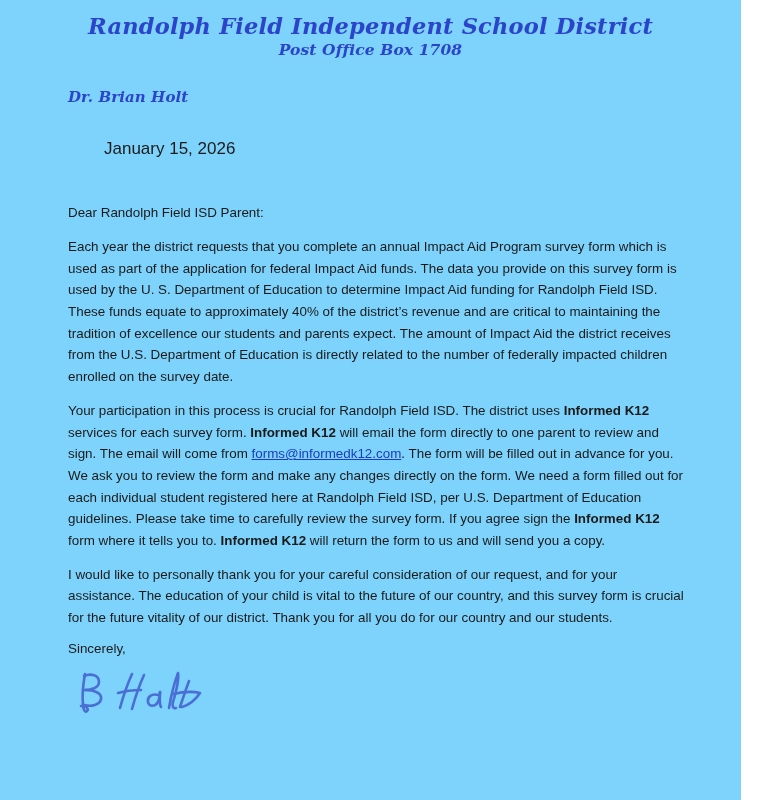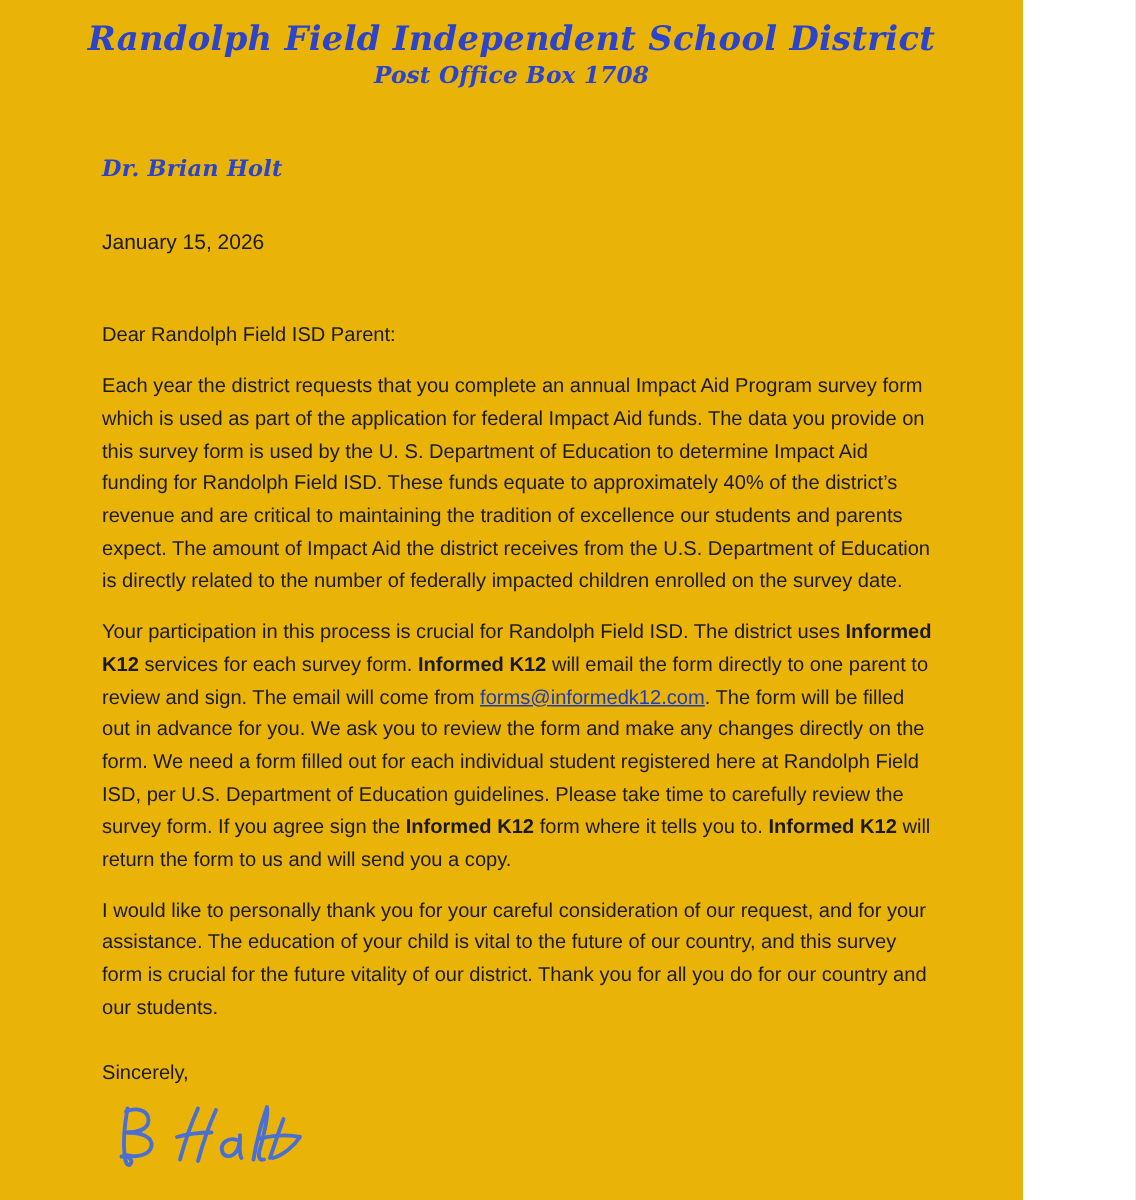--- a/index.html
+++ b/index.html
@@ -12,23 +12,23 @@
 
   body {
     font-family: "Liberation Sans", sans-serif;
     color: #1a1a1a;
     overflow: hidden;
     position: relative;
   }
 
   .page {
     position: relative;
-    width: 682px;
+    width: 741px;
     height: 800px;
-    background: #eab308;
+    background: #7dd3fc;
     padding: 0;
   }
 
   
   .letterhead {
     text-align: center;
     padding-top: 13px;
   }
 
   .lh-district {
@@ -46,21 +46,21 @@
     font-style: italic;
     font-weight: 700;
     font-size: 15.5px;
     color: #2b44c9;
     line-height: 1.35;
     letter-spacing: 0.1px;
   }
 
   
   .supt-block {
-    margin-top: 42px;
+    margin-top: 27px;
     padding-left: 68px;
   }
 
   .supt-line {
     font-family: "DejaVu Serif", "Liberation Serif", serif;
     font-style: italic;
     font-weight: 700;
     font-size: 15px;
     color: #2b44c9;
     line-height: 1.42;
@@ -68,23 +68,24 @@
   }
 
   
   .body-area {
     padding-left: 68px;
     padding-right: 57px;
     margin-top: 27px;
   }
 
   .date-line {
-    font-size: 14px;
+    font-size: 17px;
     line-height: 1.55;
     color: #1a1a1a;
+    margin-left: 36px;
   }
 
   .salutation {
     font-size: 13.4px;
     line-height: 1.55;
     margin-top: 41px;
     color: #1a1a1a;
   }
 
   .para {
@@ -100,21 +101,21 @@
   }
 
   a.email-link {
     color: #1d3bbf;
     text-decoration: underline;
   }
 
   .closing {
     font-size: 13.4px;
     line-height: 1.55;
-    margin-top: 22px;
+    margin-top: 10px;
     color: #1a1a1a;
   }
 
   
   .signature-wrap {
     margin-top: 6px;
     margin-left: 4px;
     height: 62px;
   }
 

